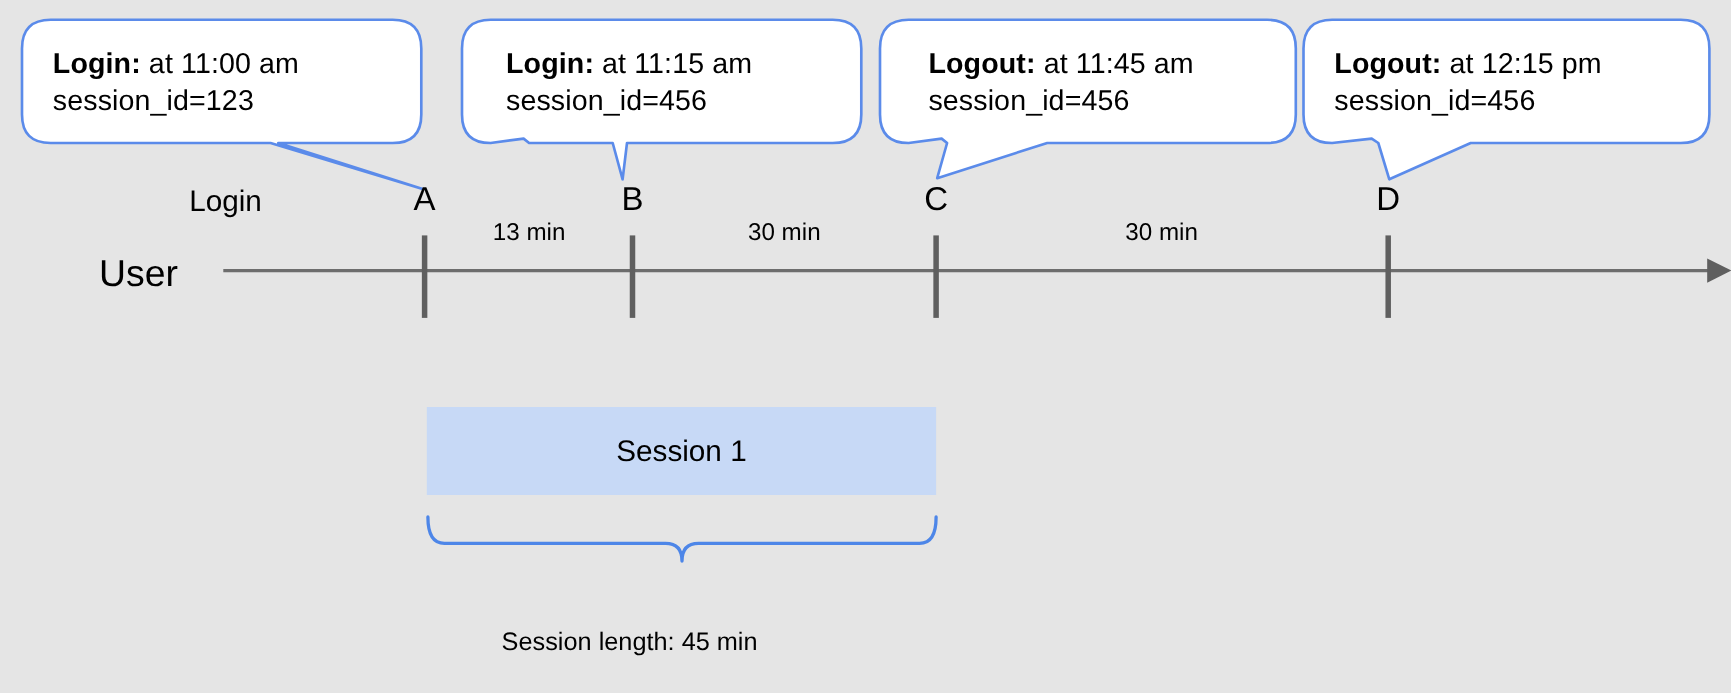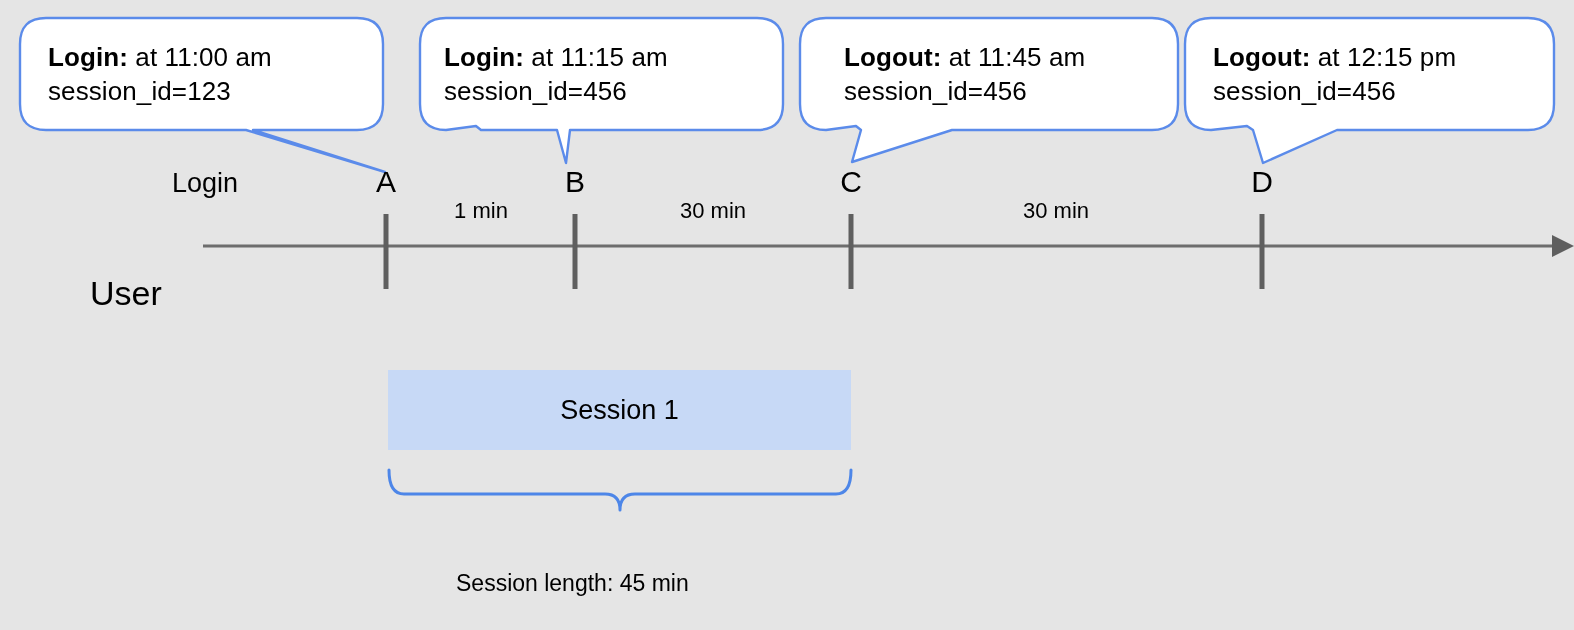--- a/index.html
+++ b/index.html
@@ -35,21 +35,20 @@
     letter-spacing: 0.1px;
   }
   .callout-text b {
     font-weight: bold;
   }
   .axis-label {
     position: absolute;
     font-size: 30px;
     color: #000000;
     white-space: nowrap;
-    margin-top: 44px;
   }
   .events-label {
     position: absolute;
     font-size: 27px;
     color: #000000;
     white-space: nowrap;
   }
   .event-letter {
     position: absolute;
     font-size: 30px;
@@ -125,21 +124,21 @@
                L 836 494
                Q 851 494 851 470" fill="none" stroke="#4d86e8" stroke-width="3" stroke-linecap="round" stroke-linejoin="round"></path>
     </g>
   </svg>
 
   <div class="callout-text" style="left:48px; top:40px;">
     <div><b>Login:</b><span> at 11:00 am</span></div>
     <div>session_id=123</div>
   </div>
 
-  <div class="callout-text" style="left:444px; top:40px;">
+  <div class="callout-text" style="left:460px; top:40px;">
     <div><b>Login:</b><span> at 11:15 am</span></div>
     <div>session_id=456</div>
   </div>
 
   <div class="callout-text" style="left:828px; top:40px;margin-left:16px;">
     <div><b>Logout:</b><span> at 11:45 am</span></div>
     <div>session_id=456</div>
   </div>
 
   <div class="callout-text" style="left:1213px; top:40px;">
@@ -149,21 +148,21 @@
 
   <div class="events-label" style="left:172px; top:168px;">Login</div>
 
   <div class="event-letter" style="left:366px; top:165px; width:40px;">A</div>
   <div class="event-letter" style="left:555px; top:165px; width:40px;">B</div>
   <div class="event-letter" style="left:831px; top:165px; width:40px;">C</div>
   <div class="event-letter" style="left:1242px; top:165px; width:40px;">D</div>
 
   <div class="axis-label" style="left:90px; top:230px; font-size:34px;">User</div>
 
-  <div class="interval-label" style="left:421px; top:198px; width:120px;">1 min</div>
+  <div class="interval-label" style="left:421px; top:198px; width:120px;">13 min</div>
   <div class="interval-label" style="left:653px; top:198px; width:120px;">30 min</div>
   <div class="interval-label" style="left:996px; top:198px; width:120px;">30 min</div>
 
   <div class="session-bar" style="left:388px; top:370px; width:463px; height:80px;">Session 1</div>
 
   <div class="session-caption" style="left:456px; top:570px;">Session length: 45 min</div>
 
 </div>
 
 </body></html>

